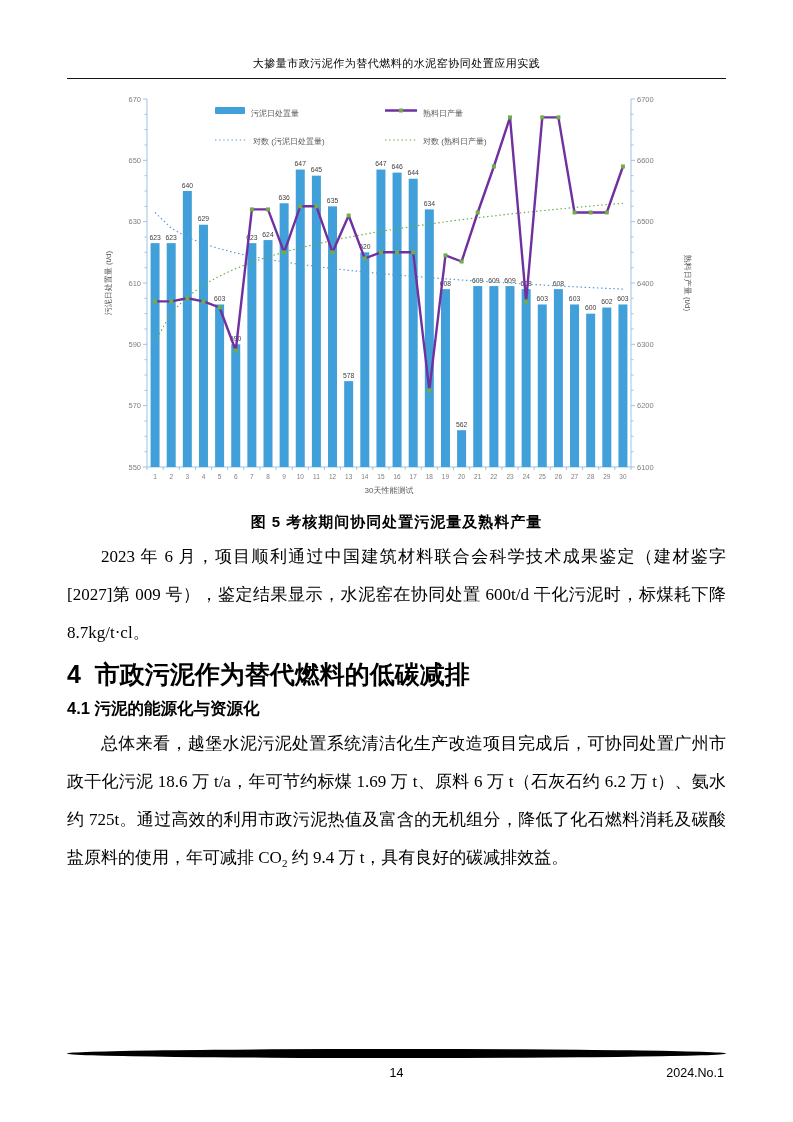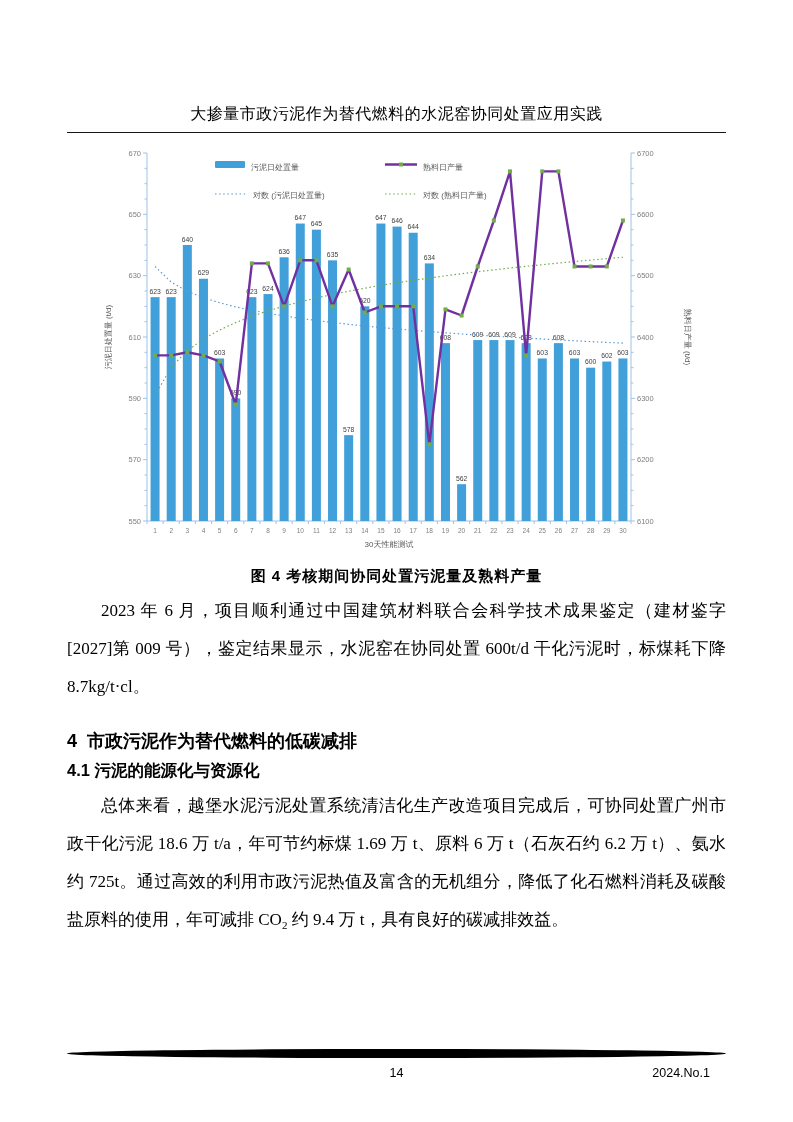--- a/index.html
+++ b/index.html
@@ -1,33 +1,33 @@
 <!DOCTYPE html>
 <html><head>
 <meta charset="utf-8">
 <style>
   html,body{margin:0;padding:0;background:#e8e8e8;}
   .page{width:793px;height:1122px;margin:0 auto;position:relative;background:#fff;
         box-sizing:border-box;padding:56px 67px 0;font-family:"Liberation Serif",serif;color:#000;overflow:hidden;}
-  .header-title{text-align:center;font-size:16px;letter-spacing:.5px;padding-bottom:7px;
-        border-bottom:1.6px solid #151515;margin-top:48px;}
+  .header-title{text-align:center;font-size:11px;letter-spacing:.5px;padding-bottom:7px;
+        border-bottom:1.6px solid #151515;}
   .figure{margin-top:8px;}
   .figure svg{display:block;margin:0 auto;}
   .caption{text-align:center;font-weight:bold;font-size:15px;letter-spacing:1px;margin-top:8px;
         font-family:"Liberation Sans",sans-serif;}
   .para{font-size:17px;line-height:38px;text-align:justify;text-indent:2em;margin:0;}
   .p1{margin-top:6px;}
-  .h4{font-family:"Liberation Sans",sans-serif;font-size:18px;font-weight:bold;margin:23px 0 7px;white-space:pre;}
+  .h4{font-family:"Liberation Sans",sans-serif;font-size:25px;font-weight:bold;margin:6px 0 7px;white-space:pre;}
   .h41{font-family:"Liberation Sans",sans-serif;font-size:16.5px;font-weight:bold;margin:7px 0 5px;}
   .para sub{font-size:11px;}
   .footer-bar{position:absolute;left:67px;right:67px;bottom:64px;height:9px;background:#000;border-radius:50%;}
   .footer-text{position:absolute;left:67px;right:67px;bottom:34px;height:22px;
         font-family:"Liberation Sans",sans-serif;font-size:12.5px;}
   .page-num{position:absolute;left:0;right:0;text-align:center;}
-  .issue{position:absolute;right:16px;}
+  .issue{position:absolute;right:2px;}
 </style>
 </head>
 <body>
 
 <div class="page">
 
   <div class="header-title">大掺量市政污泥作为替代燃料的水泥窑协同处置应用实践</div>
 
   <div class="figure">
     <svg id="chart-svg" width="600" height="418" viewBox="0 0 600 418">
@@ -260,21 +260,21 @@
         <line x1="288" y1="23.5" x2="320" y2="23.5" stroke="#7030a0" stroke-width="2.5"></line>
         <rect x="302" y="21.5" width="4" height="4" fill="#70ad47"></rect>
         <text x="326" y="28.5" font-size="8" fill="#595959" text-anchor="start" font-family="&quot;Liberation Sans&quot;,sans-serif">熟料日产量</text>
         <line x1="118" y1="53" x2="150" y2="53" stroke="#5b9bd5" stroke-width="1.2" stroke-dasharray="1.5 2.6"></line>
         <text x="156" y="56.5" font-size="8" fill="#595959" text-anchor="start" font-family="&quot;Liberation Sans&quot;,sans-serif">对数 (污泥日处置量)</text>
         <line x1="288" y1="53" x2="320" y2="53" stroke="#70ad47" stroke-width="1.2" stroke-dasharray="1.5 2.6"></line>
         <text x="326" y="56.5" font-size="8" fill="#595959" text-anchor="start" font-family="&quot;Liberation Sans&quot;,sans-serif">对数 (熟料日产量)</text>
       </svg>
   </div>
 
-  <div class="caption">图 4 考核期间协同处置污泥量及熟料产量</div>
+  <div class="caption">图 5 考核期间协同处置污泥量及熟料产量</div>
 
   <p class="para p1">2023 年 6 月，项目顺利通过中国建筑材料联合会科学技术成果鉴定（建材鉴字[2027]第 009 号），鉴定结果显示，水泥窑在协同处置 600t/d 干化污泥时，标煤耗下降 8.7kg/t·cl。</p>
 
   <div class="h4">4  市政污泥作为替代燃料的低碳减排</div>
 
   <div class="h41">4.1 污泥的能源化与资源化</div>
 
 
   <p class="para"><span>总体来看，越堡水泥污泥处置系统清洁化生产改造项目完成后，可协同处置广州市政干化污泥 18.6 万 t/a，年可节约标煤 1.69 万 t、原料 6 万 t（石灰石约 6.2 万 t）、氨水约 725t。通过高效的利用市政污泥热值及富含的无机组分，降低了化石燃料消耗及碳酸盐原料的使用，年可减排 CO</span><sub>2</sub><span> 约 9.4 万 t，具有良好的碳减排效益。</span></p>
 

